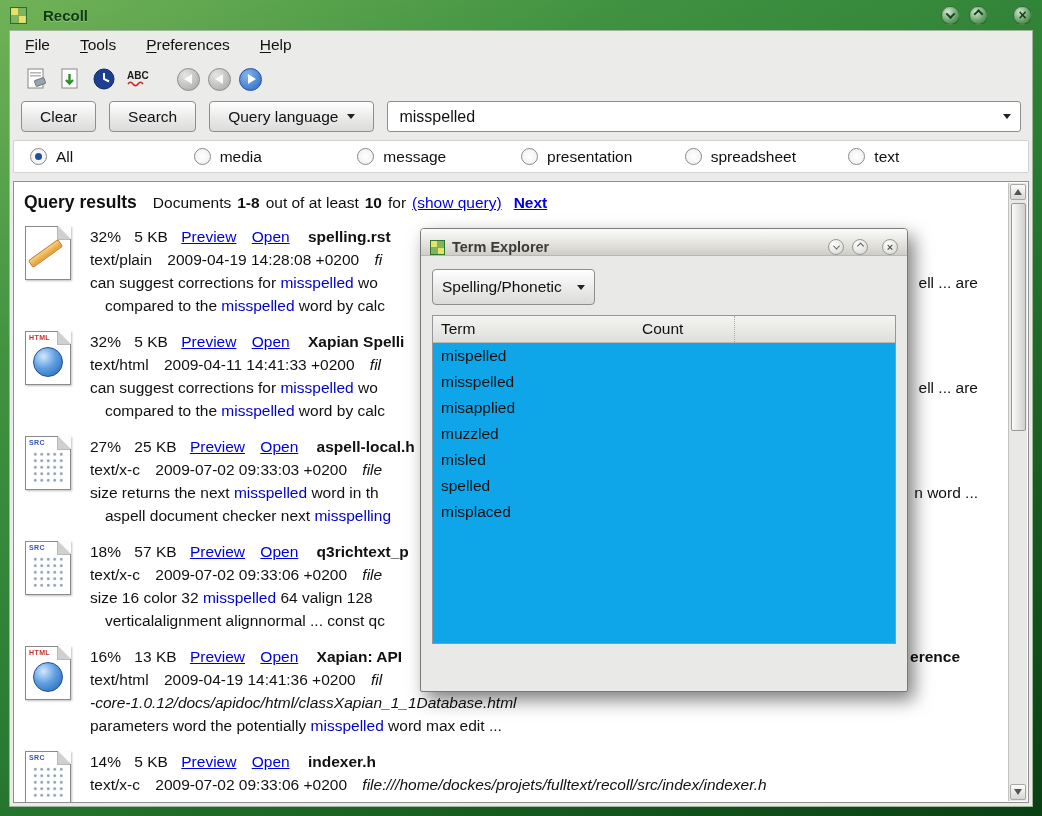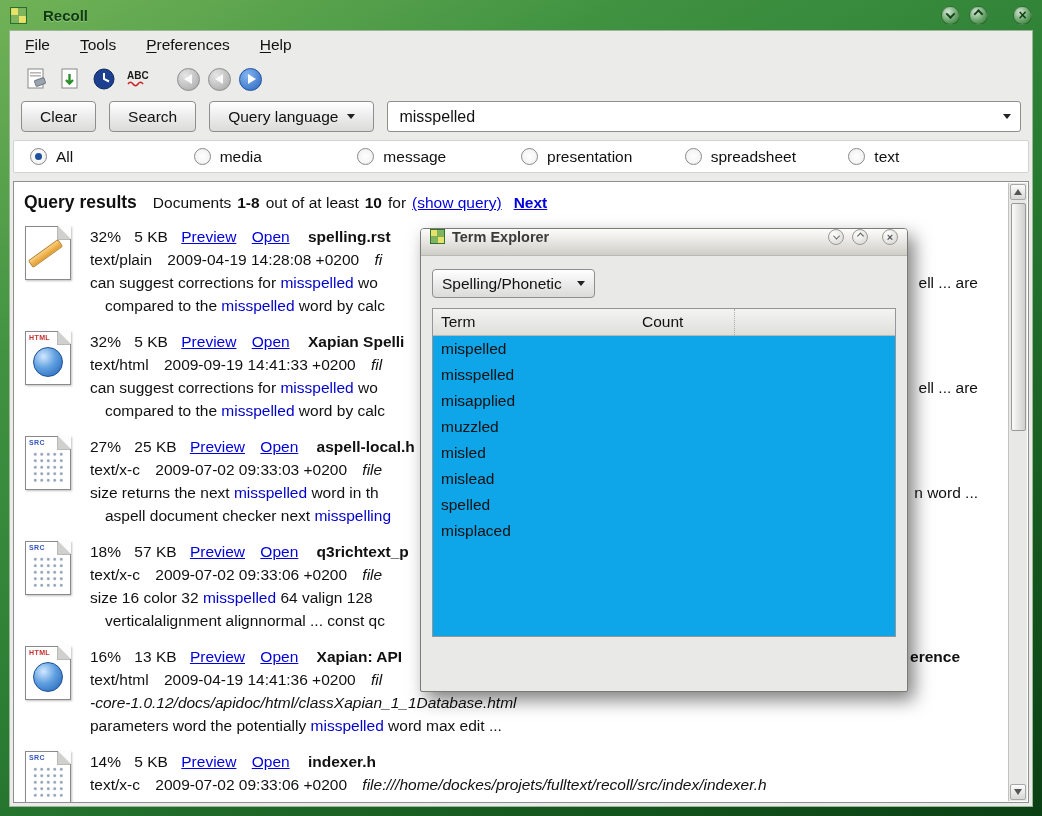--- a/index.html
+++ b/index.html
@@ -119,32 +119,32 @@
   .sb-down::after { content: ""; border-left: 4px solid transparent; border-right: 4px solid transparent; border-top: 6px solid #555; }
   .sb-thumb { width: 15px; height: 228px; margin-top: 2px;
     background: linear-gradient(90deg, #fbfbfb, #cfcfcd); border: 1px solid #99999b; border-radius: 2px; }
 
   
   .dialog { position: absolute; left: 420px; top: 228px; width: 488px; height: 464px;
     background: #e9e9e7; border: 1px solid #7a7a78; border-radius: 4px 4px 2px 2px;
     box-shadow: 6px 8px 18px rgba(0,0,0,.5); z-index: 40; }
   .dlg-titlebar { height: 27px; border-radius: 3px 3px 0 0;
     background: linear-gradient(#fcfcfb, #dedcd7 70%, #cfcdc8);
-    display: flex; align-items: flex-start; gap: 7px; padding: 0 9px; border-bottom: 1px solid #b8b8b4; }
+    display: flex; align-items: flex-end; gap: 7px; padding: 0 9px; border-bottom: 1px solid #b8b8b4; }
   .dlg-title { font-weight: bold; font-size: 14.5px; color: #3a3a38; }
   .dlg-buttons { margin-left: auto; display: flex; gap: 8px; align-items: center; }
   .dlgbtn { width: 16px; height: 16px; border-radius: 50%; border: 1px solid #9a9a96;
     background: radial-gradient(circle at 35% 30%, #ffffff, #d2d2ce);
     display: flex; align-items: center; justify-content: center;
     color: #555; font-size: 11px; font-weight: bold; line-height: 1; }
   .dlgbtn .chev { width: 5px; height: 5px; border-color: #555; border-width: 1.5px; }
   .dlgbtn.close { margin-left: 6px; }
   .dlg-body { padding: 13px 11px 0; }
   .dlg-row { display: flex; gap: 10px; margin-bottom: 9px; }
-  .combo { width: 163px; justify-content: space-between; padding: 0 9px; height: 29px; }
+  .combo { width: 163px; justify-content: space-between; padding: 0 9px; height: 36px; }
   .combo.disabled { color: #9b9b99; background: #e6e6e3; border-color: #b9b9b6; }
   .combo.disabled .caret { border-top-color: #9b9b99; }
   .text-input { flex: 1; height: 29px; border: 1px solid #8e8e8e; border-radius: 2px;
     background: #fff; display: flex; align-items: center; padding: 0 8px; }
   .text-input input { flex: 1; border: none; outline: none; font: inherit; font-size: 15.5px; background: transparent; }
   .dlg-btn { flex: 1; height: 29px; justify-content: center; }
   .term-table { margin-top: 10px; height: 329px; border: 1px solid #96969a; background: #0ea5e9;
     position: relative; overflow: hidden; }
   .tt-header { height: 27px; background: linear-gradient(#f4f4f2, #dededb);
     border-bottom: 1px solid #b9b9b6; display: flex; align-items: stretch; }
@@ -323,21 +323,21 @@
       <div class="line title-line">
         <span class="rel">32%</span>
         <span class="size">5 KB</span>
         <a class="link">Preview</a>
         <a class="link">Open</a>
         <span class="doc-title">Xapian Spelli</span>
         
       </div>
       <div class="line meta-line">
         <span>text/html</span>
-        <span>2009-09-19 14:41:33 +0200</span>
+        <span>2009-04-11 14:41:33 +0200</span>
         <span class="url">fil</span>
       </div>
 
       <div>
                 <div class="line snip-line">can suggest corrections for <span class="hl">misspelled</span> wo<span class="right-frag">ell ... are</span></div>
                 <div class="line snip-line indent">compared to the <span class="hl">misspelled</span> word by calc</div>
               </div>
     </div>
   </div>
 
@@ -507,24 +507,20 @@
           </div>
           <div class="term-row">
             <span class="tt-col1">muzzled</span>
             <span class="tt-col2"></span>
           </div>
           <div class="term-row">
             <span class="tt-col1">misled</span>
             <span class="tt-col2"></span>
           </div>
           <div class="term-row">
-            <span class="tt-col1">mislead</span>
-            <span class="tt-col2"></span>
-          </div>
-          <div class="term-row">
             <span class="tt-col1">spelled</span>
             <span class="tt-col2"></span>
           </div>
           <div class="term-row">
             <span class="tt-col1">misplaced</span>
             <span class="tt-col2"></span>
           </div>
         </div>
     </div>
   </div>

